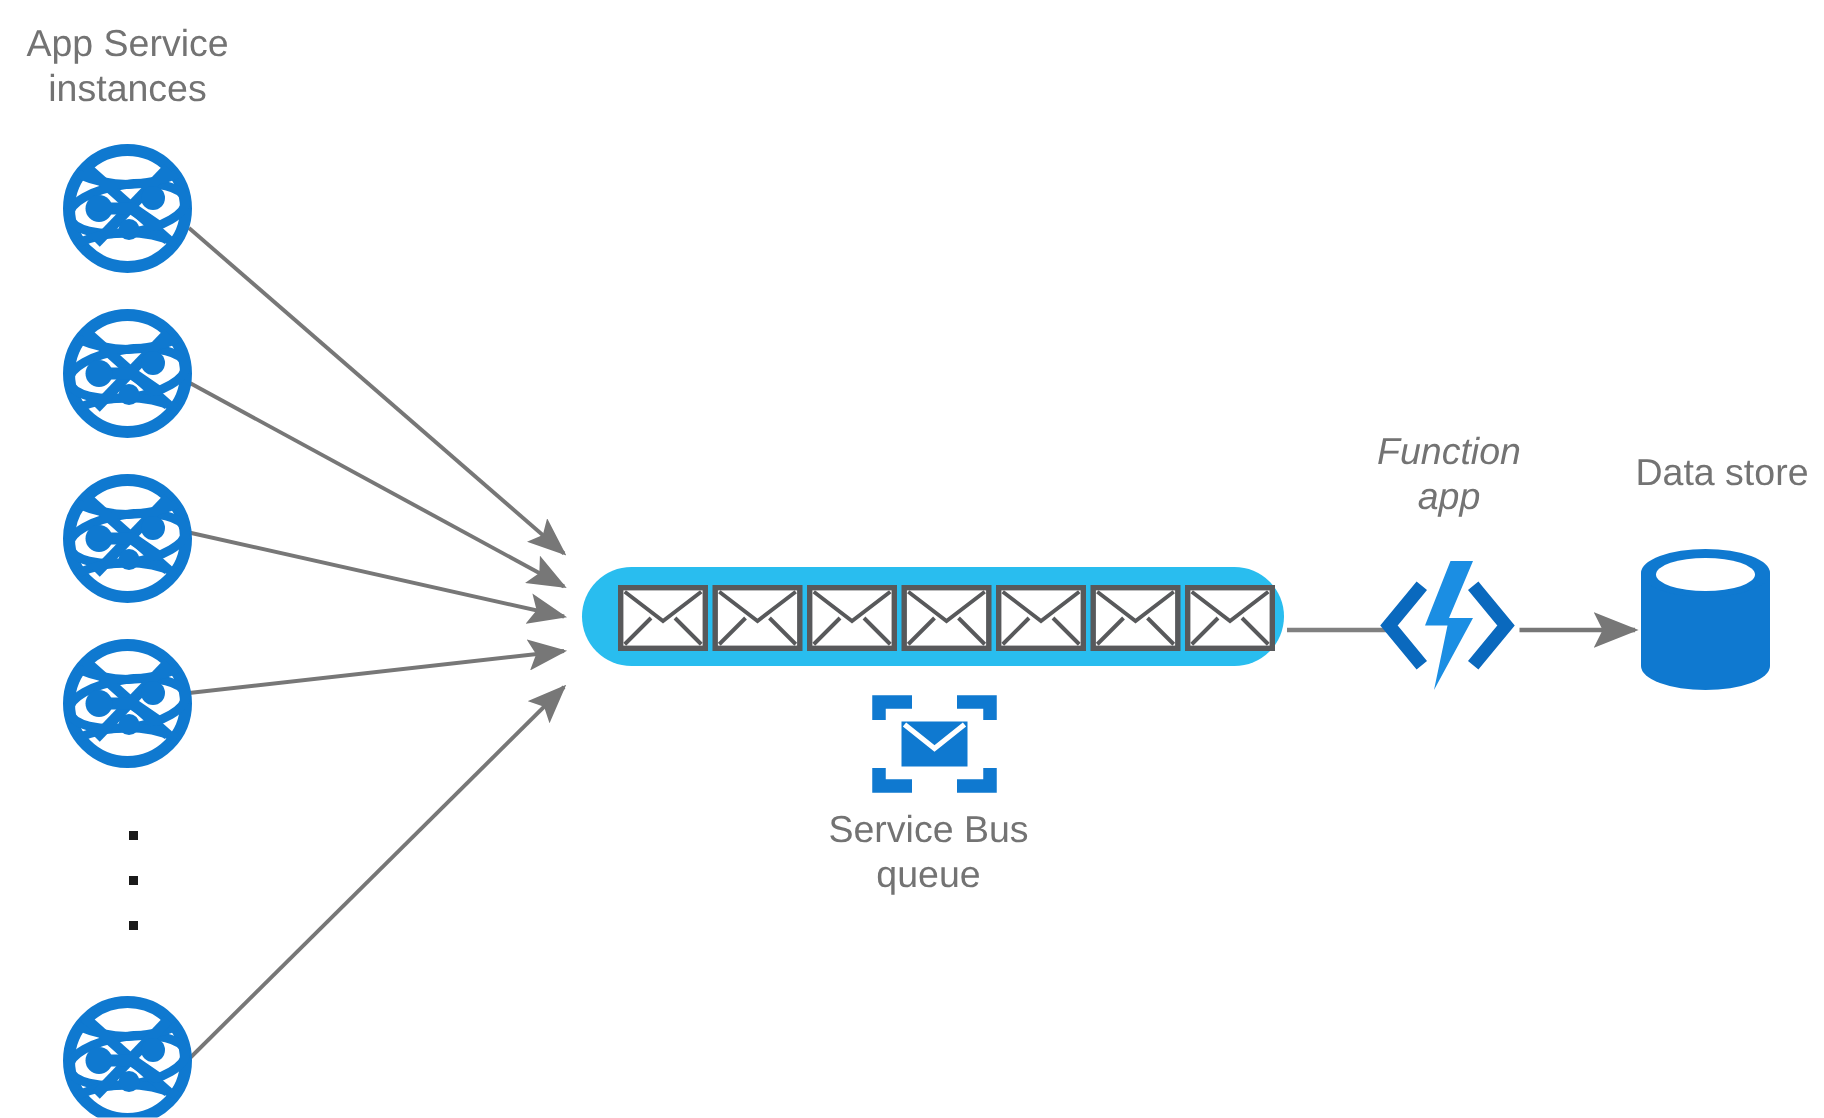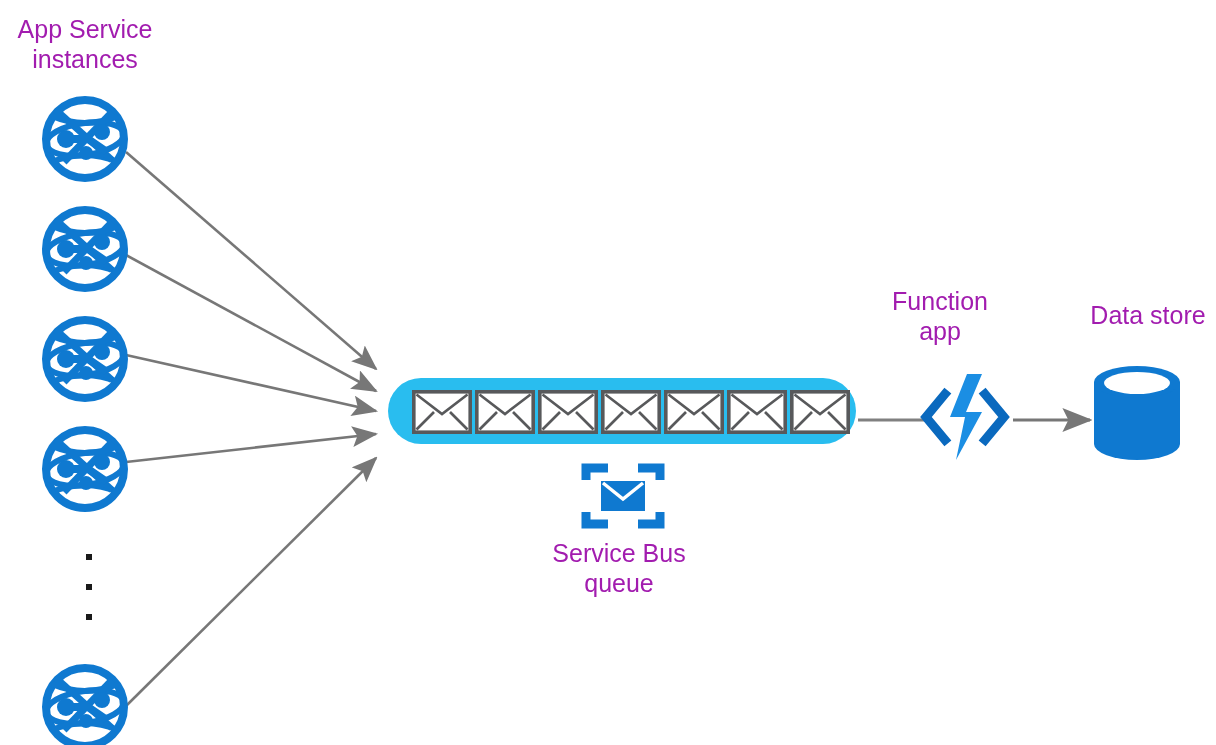--- a/index.html
+++ b/index.html
@@ -19,38 +19,39 @@
     position: absolute;
     left: 0;
     top: 0;
     width: 1216px;
     height: 745px;
   }
   .label {
     position: absolute;
     font-size: 25px;
     line-height: 30px;
-    color: #a21caf;
+    color: #737373;
     white-space: pre;
     text-align: center;
   }
   #label-app-service {
     left: 0px;
     top: 14px;
     width: 170px;
   }
   #label-service-bus {
     left: 524px;
     top: 538px;
     width: 190px;
   }
   #label-function-app {
-    left: 852px;
+    left: 878px;
     top: 286px;
     width: 176px;
+    font-style: italic;
   }
   #label-data-store {
     left: 1068px;
     top: 300px;
     width: 160px;
   }
 </style>
 </head>
 <body>
 

